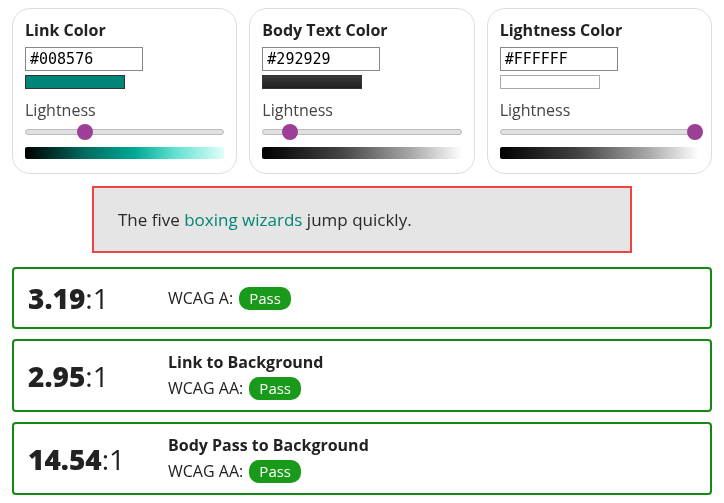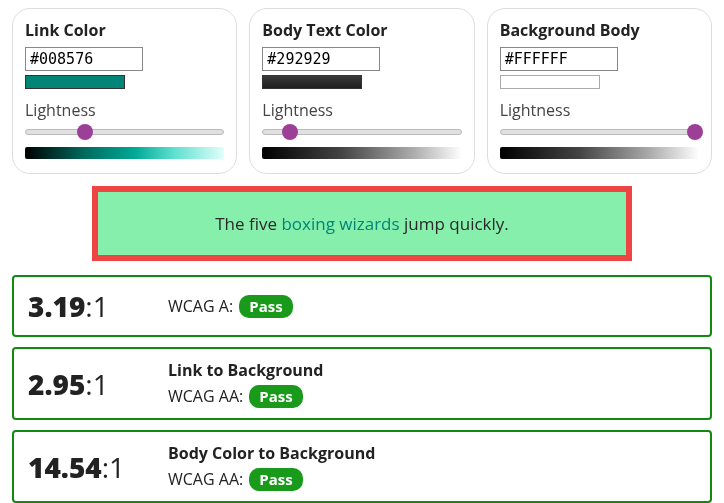--- a/index.html
+++ b/index.html
@@ -89,25 +89,25 @@
   .grad-body {
     background: linear-gradient(to right, #000000, #444 40%, #aaa 75%, #fff 100%);
   }
   .grad-bg {
     background: linear-gradient(to right, #000000, #444 40%, #aaa 75%, #fff 100%);
   }
 
   .sample-box {
     width: 540px;
     margin: 0 auto 14px auto;
-    border: 6px solid #ef4444;
+    border: 2px solid #ef4444;
     padding: 20px 24px;
-    text-align: center;
+    text-align: left;
     font-size: 17px;
-    background: #86efac;
+    background: #e5e5e5;
   }
   .sample-body { color: #292929; }
   .sample-link { color: #008576; }
 
   .result-card {
     border: 2px solid #108a10;
     border-radius: 4px;
     padding: 10px 14px;
     margin-bottom: 10px;
     display: flex;
@@ -129,21 +129,21 @@
     color: #222;
   }
   .wcag-line {
     font-size: 16px;
     color: #222;
   }
   .pass-badge {
     display: inline-block;
     background: #1a9a1a;
     color: #fff;
-    font-weight: 700;
+    font-weight: 400;
     font-size: 15px;
     padding: 1px 10px 2px 10px;
     border-radius: 10px;
     margin-left: 2px;
   }
 </style>
 </head>
 <body>
 
 <div class="top-row">
@@ -166,21 +166,21 @@
     <div class="swatch swatch-body"></div>
     <div class="lightness-label">Lightness</div>
     <div class="slider-wrap">
       <div class="slider-track"></div>
       <div class="slider-thumb" style="left: 14%;"></div>
     </div>
     <div class="gradient-bar grad-body"></div>
   </div>
 
   <div class="color-panel">
-    <div class="panel-title">Background Body</div>
+    <div class="panel-title">Lightness Color</div>
     <input class="hex-input" value="#FFFFFF" style="">
     <div class="swatch swatch-bg"></div>
     <div class="lightness-label">Lightness</div>
     <div class="slider-wrap">
       <div class="slider-track"></div>
       <div class="slider-thumb" style="left: 98%;"></div>
     </div>
     <div class="gradient-bar grad-bg"></div>
   </div>
 
@@ -211,18 +211,18 @@
       <span>WCAG AA: </span><span class="pass-badge">Pass</span>
     </div>
   </div>
 </div>
 
 <div class="result-card">
   <div class="ratio">
     <span class="ratio-num">14.54</span><span class="ratio-den">:1</span>
   </div>
   <div class="result-right">
-    <div class="result-title">Body Color to Background</div>
+    <div class="result-title">Body Pass to Background</div>
     <div class="wcag-line">
       <span>WCAG AA: </span><span class="pass-badge">Pass</span>
     </div>
   </div>
 </div>
 
 </body></html>

